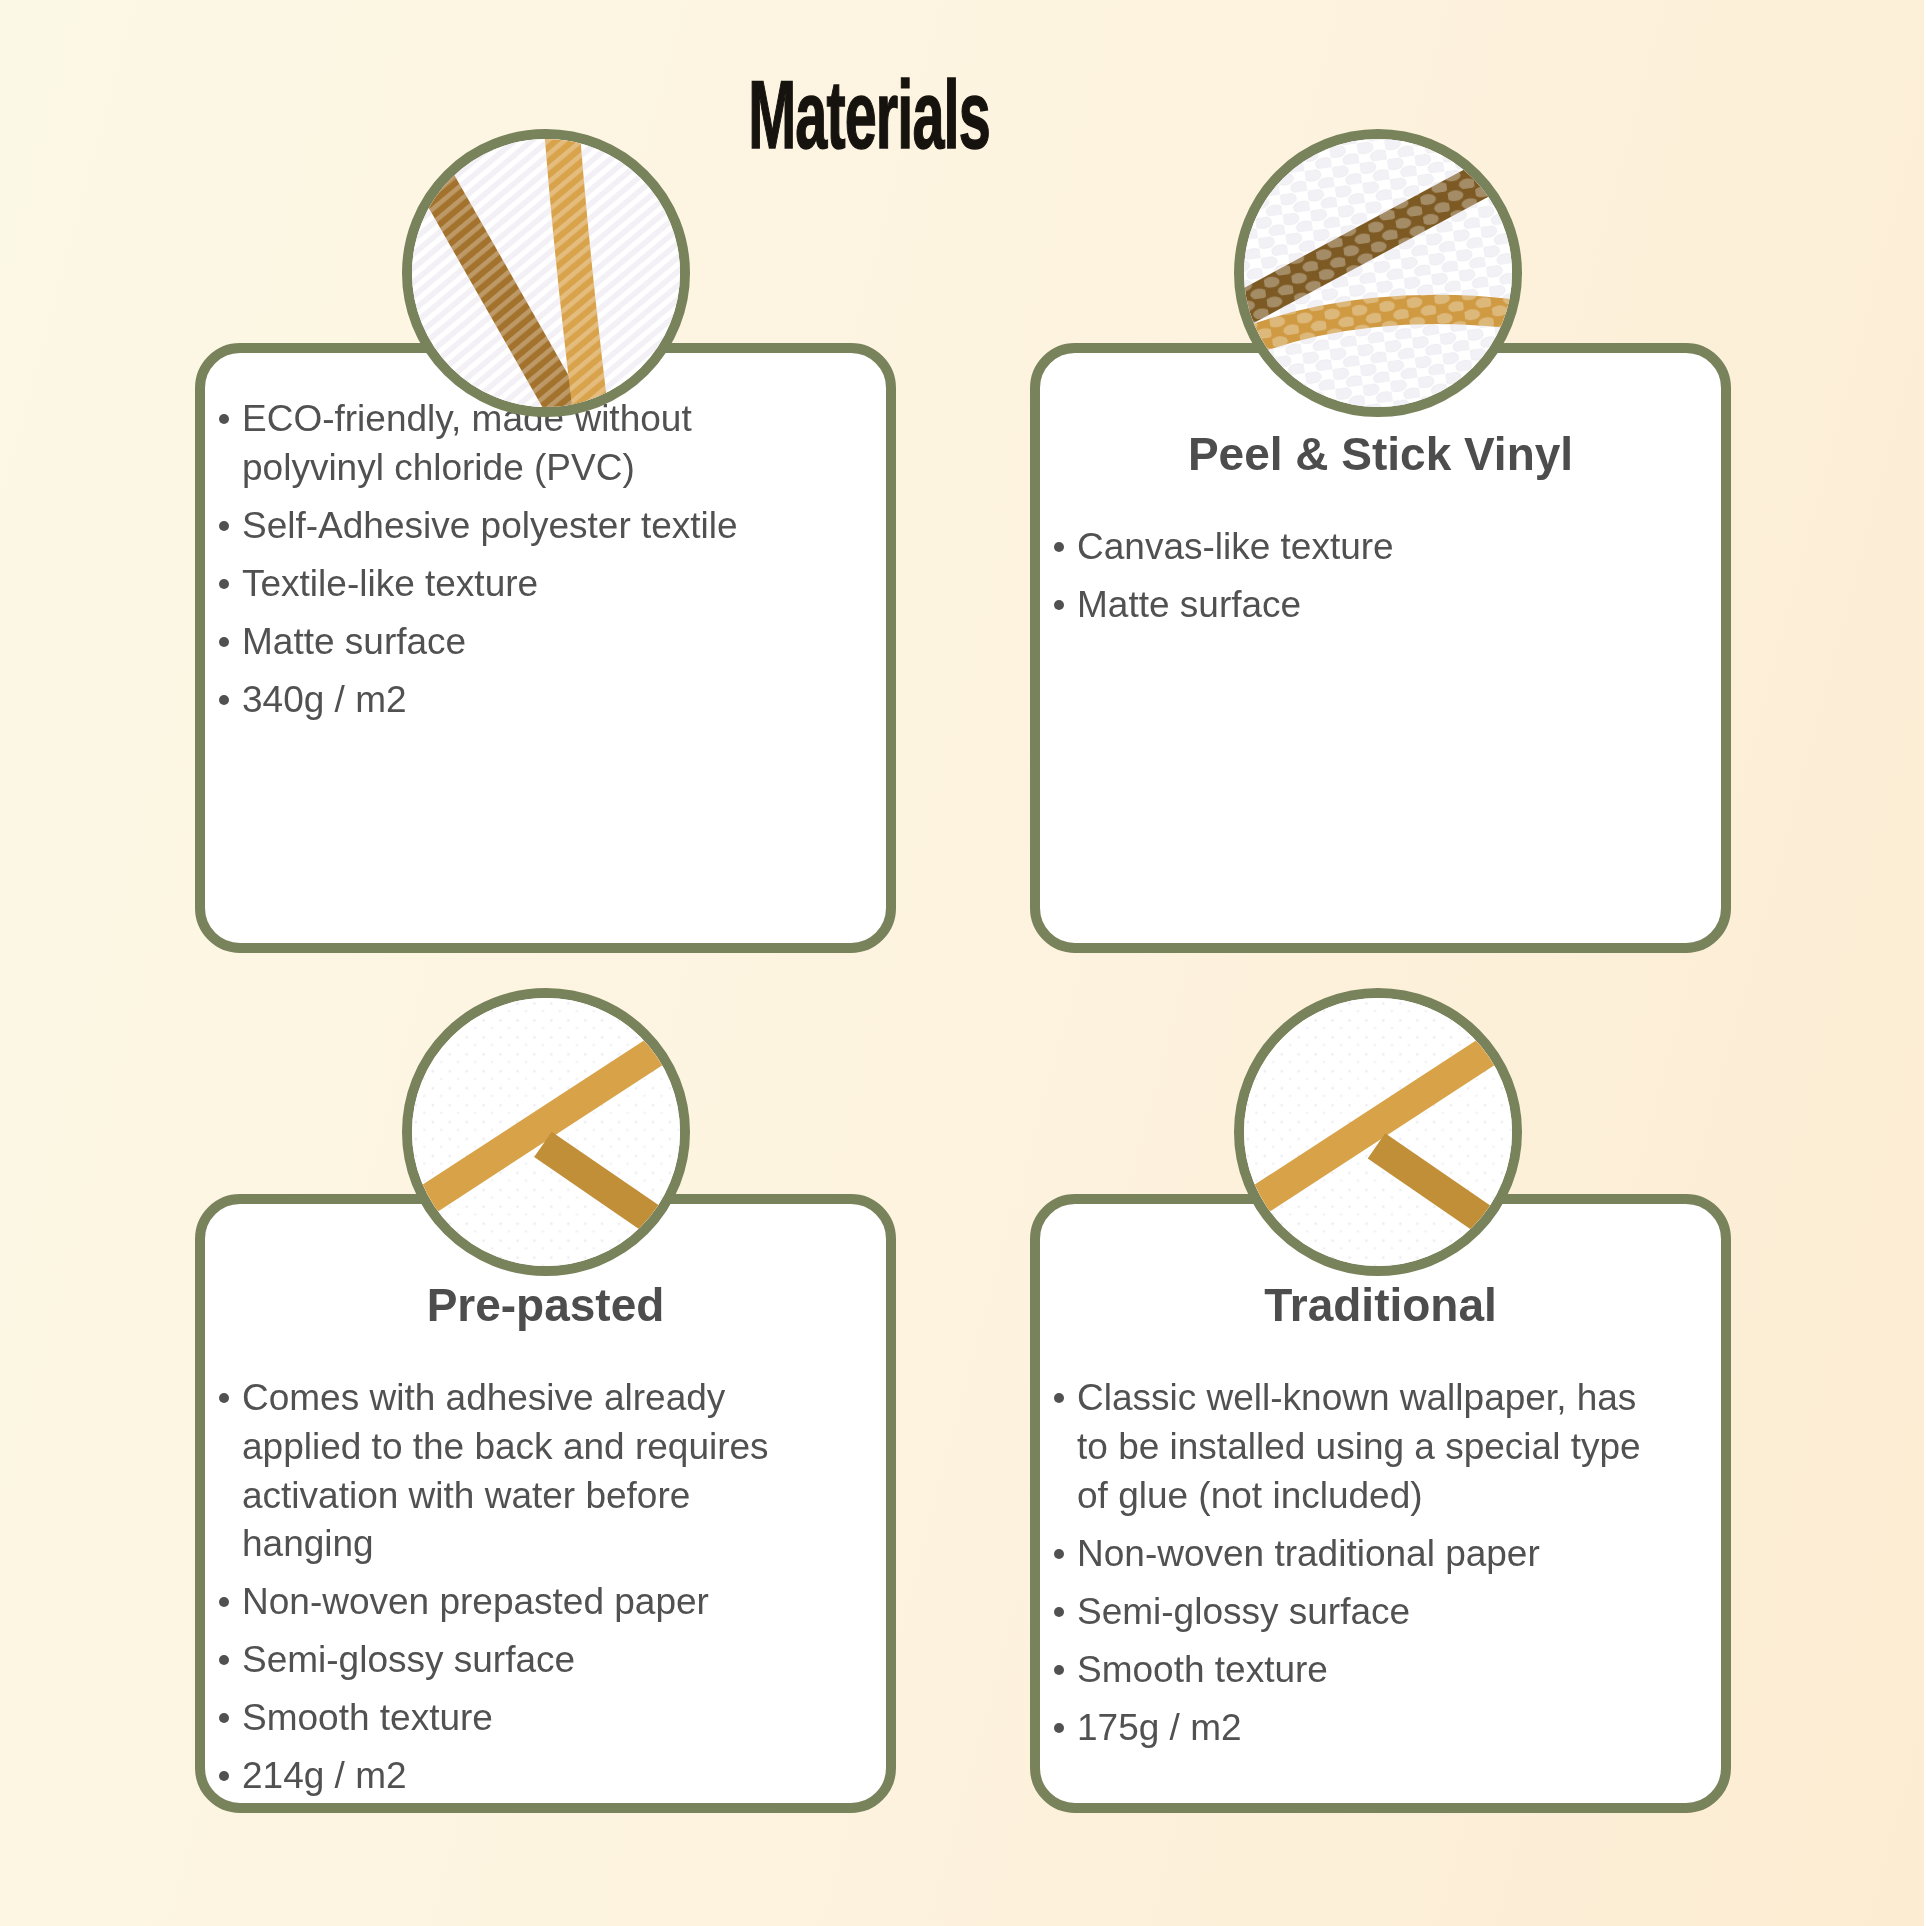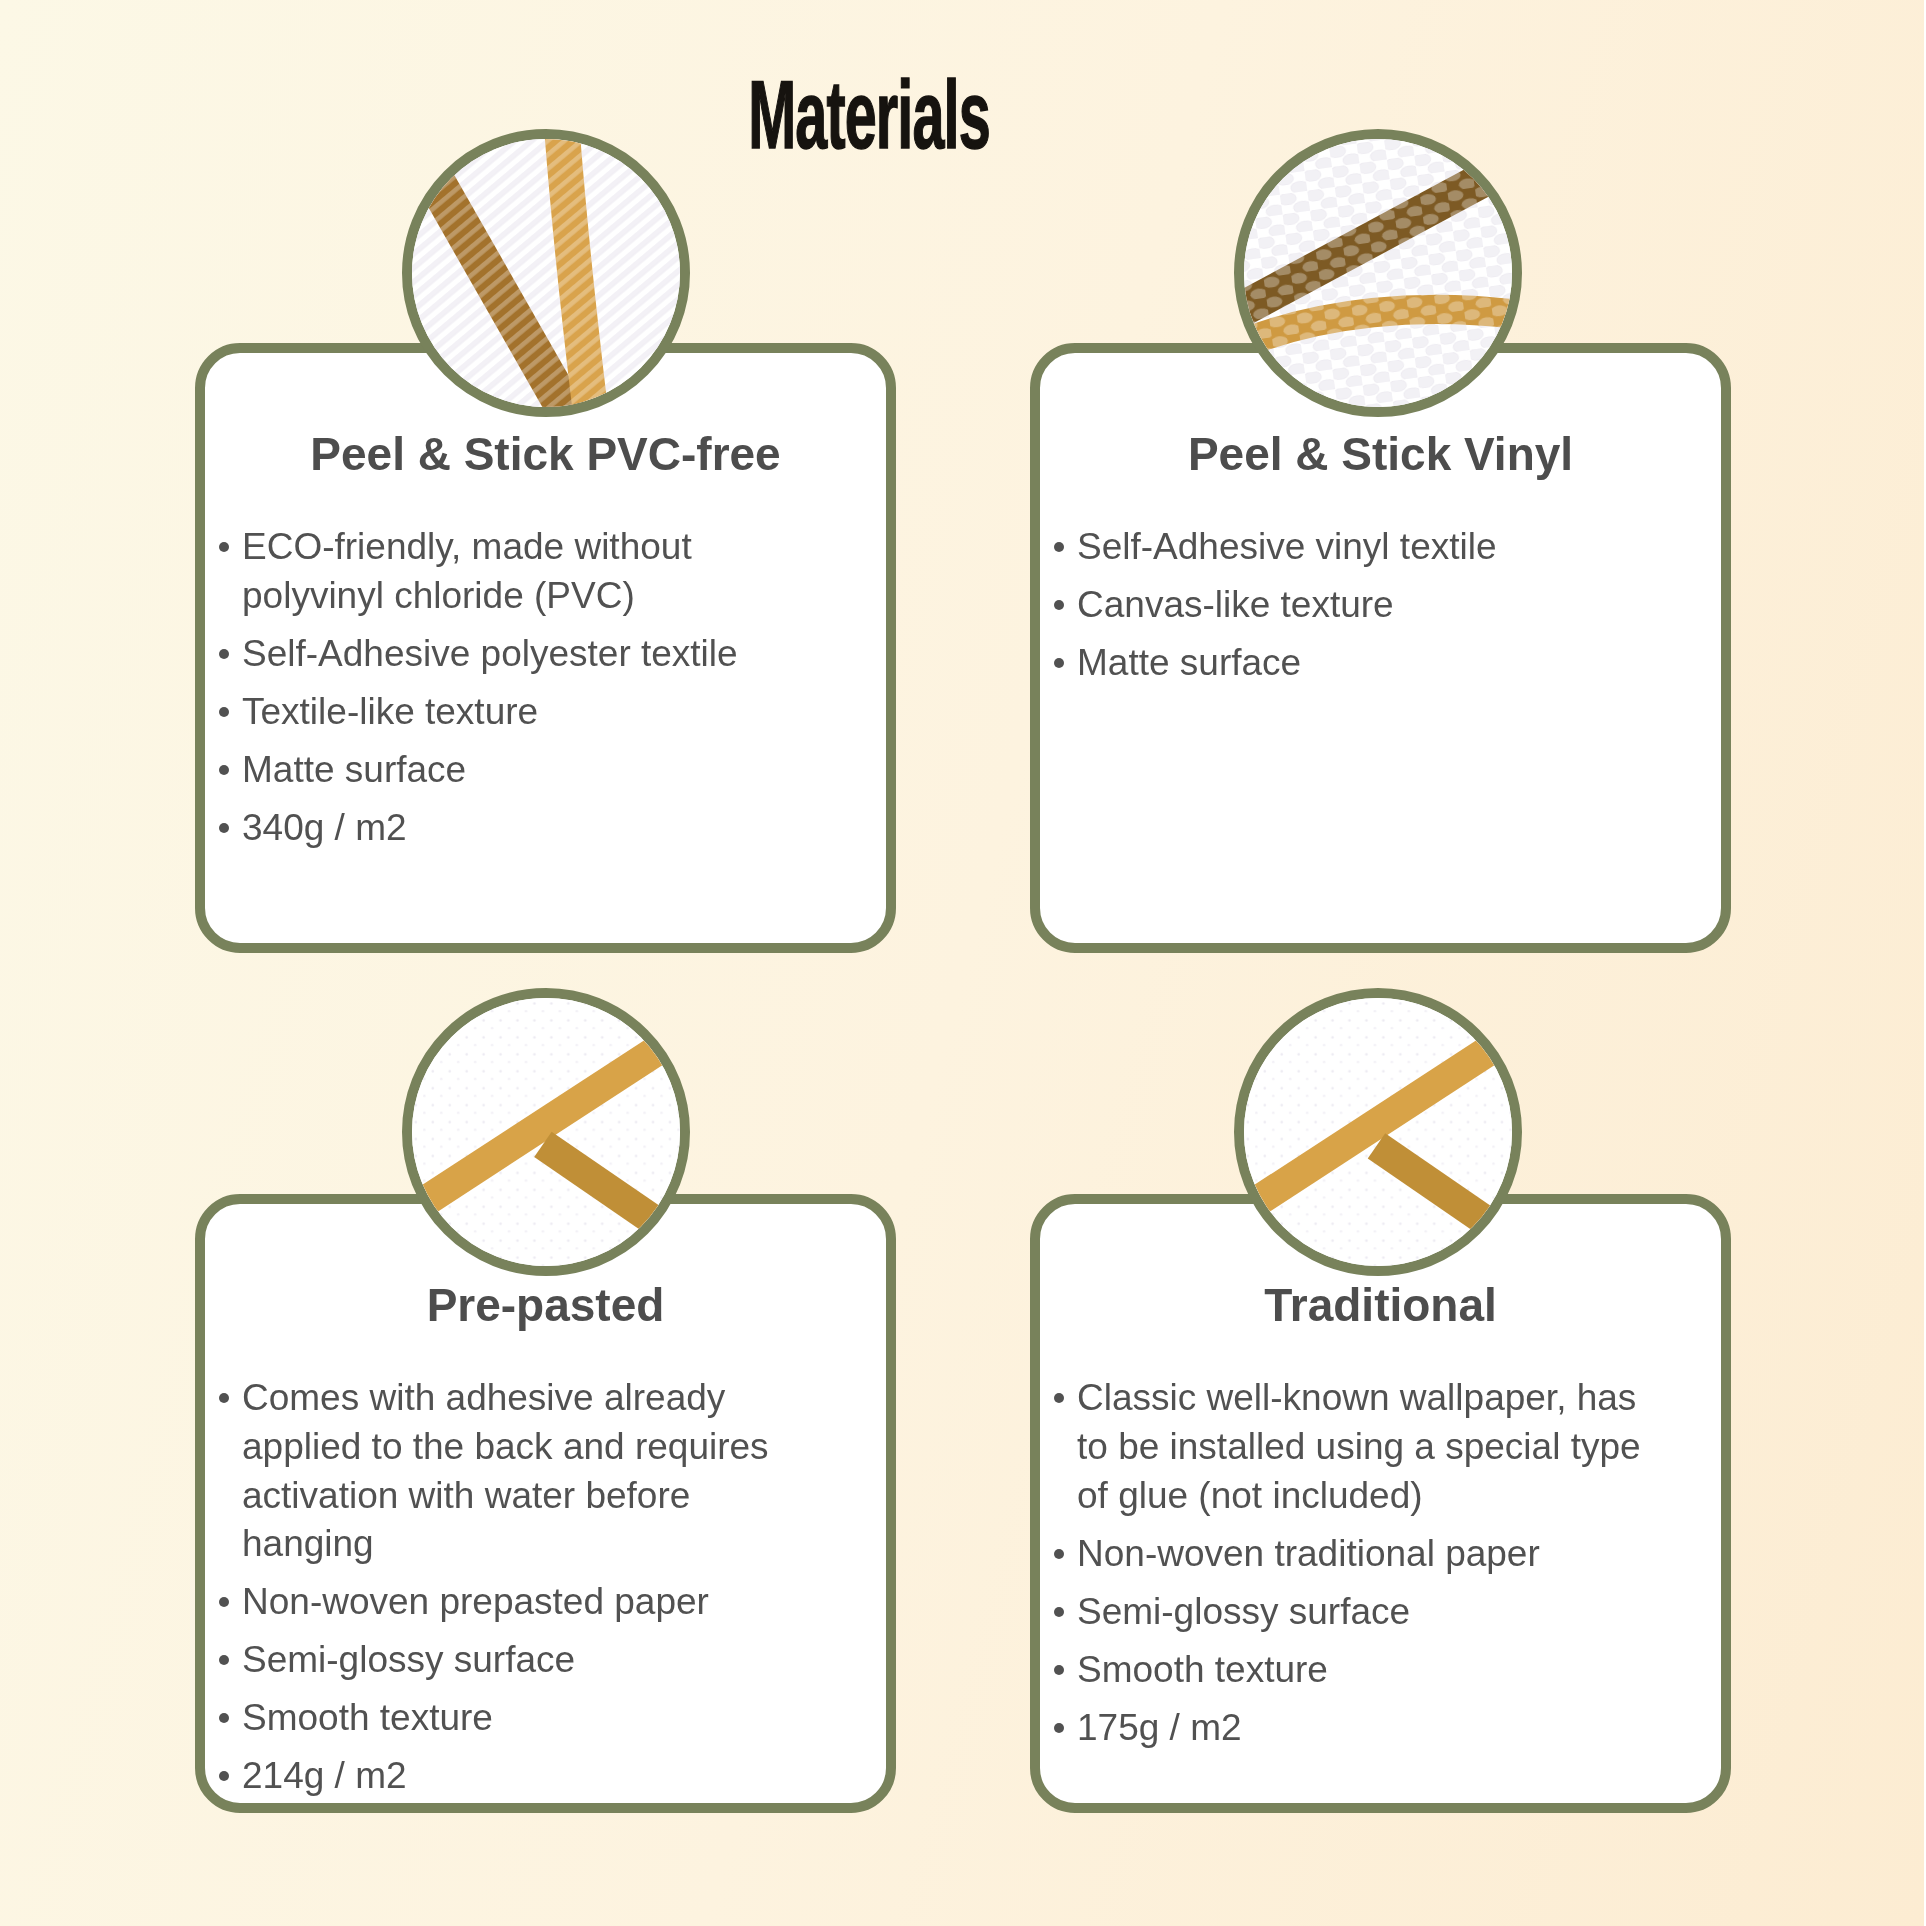--- a/index.html
+++ b/index.html
@@ -80,34 +80,32 @@
   .swatch-4{left:1234px;top:988px;}
 </style>
 </head>
 <body>
 
 <div class="canvas">
 
   <h1 class="page-title">Materials</h1>
 
   <section class="card card-1">
-    <h2 class="card-title">Peel &amp; Stick PVC-free</h2>
     <ul class="bullets">
         <li>ECO-friendly, made without polyvinyl chloride (PVC)</li>
         <li>Self-Adhesive polyester textile</li>
         <li>Textile-like texture</li>
         <li>Matte surface</li>
         <li>340g / m2</li>
       </ul>
   </section>
 
   <section class="card card-2">
     <h2 class="card-title">Peel &amp; Stick Vinyl</h2>
     <ul class="bullets">
-        <li>Self-Adhesive vinyl textile</li>
         <li>Canvas-like texture</li>
         <li>Matte surface</li>
       </ul>
   </section>
 
   <section class="card card-3">
     <h2 class="card-title">Pre-pasted</h2>
     <ul class="bullets">
         <li>Comes with adhesive already applied to the back and requires activation with water before hanging</li>
         <li>Non-woven prepasted paper</li>

